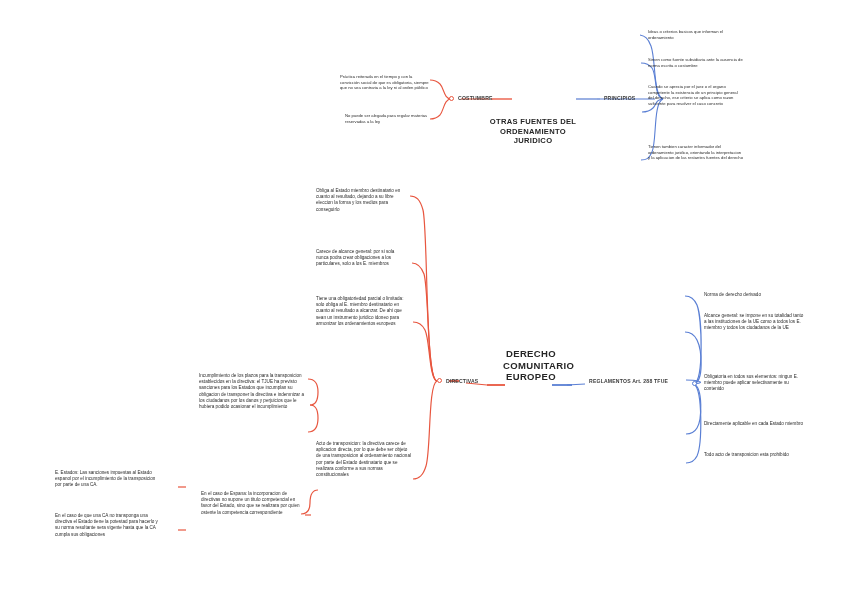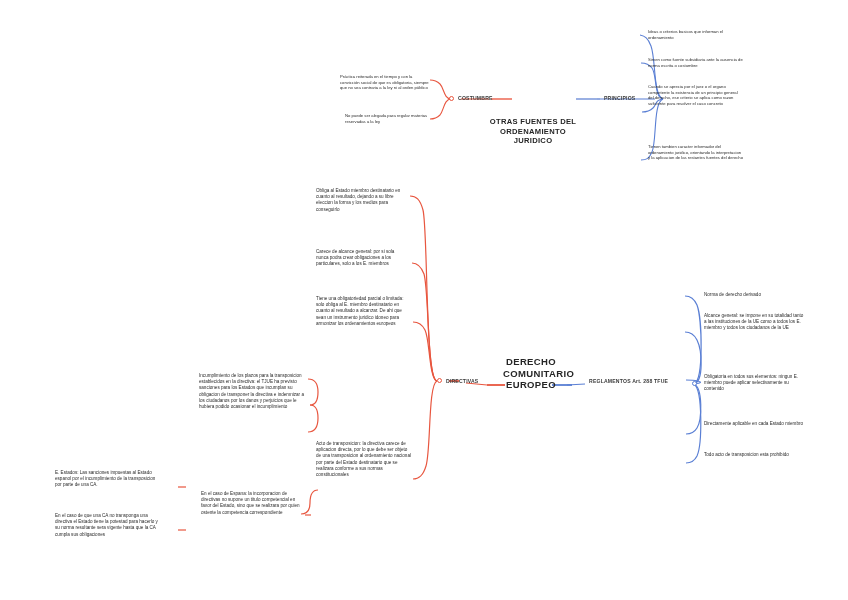--- a/index.html
+++ b/index.html
@@ -116,21 +116,21 @@
   <div class="node leaf tiny" style="left:648px;top:57px;width:95px;">
     <span>Sirven como fuente subsidiaria ante la ausencia de norma escrita o costumbre</span>
   </div>
   <div class="node leaf tiny" style="left:648px;top:84px;width:95px;">
     <span>Cuando se aprecia por el juez o el organo competente la existencia de un principio general del derecho, ese criterio se aplica como razon suficiente para resolver el caso concreto</span>
   </div>
   <div class="node leaf tiny" style="left:648px;top:144px;width:95px;">
     <span>Tienen tambien caracter informador del ordenamiento juridico, orientando la interpretacion y la aplicacion de las restantes fuentes del derecho</span>
   </div>
 
-  <div class="node root" style="left:503px;top:356px;width:56px;">
+  <div class="node root" style="left:503px;top:348px;width:56px;">
     <span>DERECHO COMUNITARIO EUROPEO</span>
   </div>
 
   <div class="dot" style="left:437px;top:378px;"></div>
   <div class="node lvl2" style="left:446px;top:378px;width:44px;">
     <span>DIRECTIVAS</span>
   </div>
 
   <div class="node leaf" style="left:316px;top:188px;width:92px;">
     <span>Obliga al Estado miembro destinatario en cuanto al resultado, dejando a su libre eleccion la forma y los medios para conseguirlo</span>

